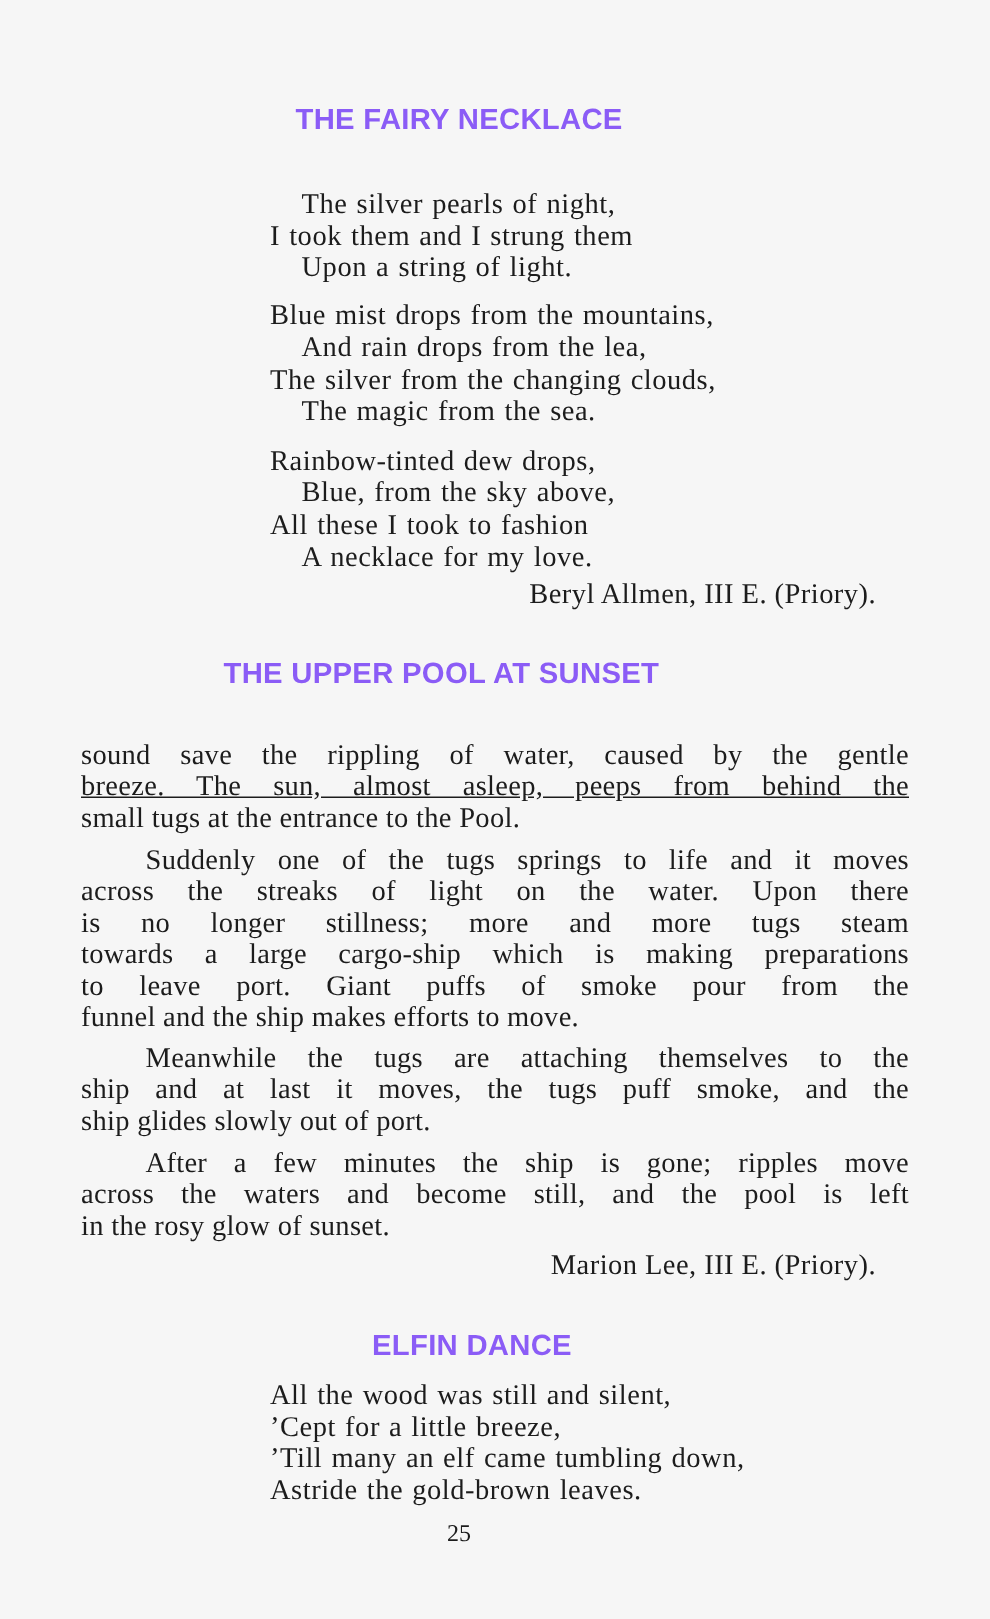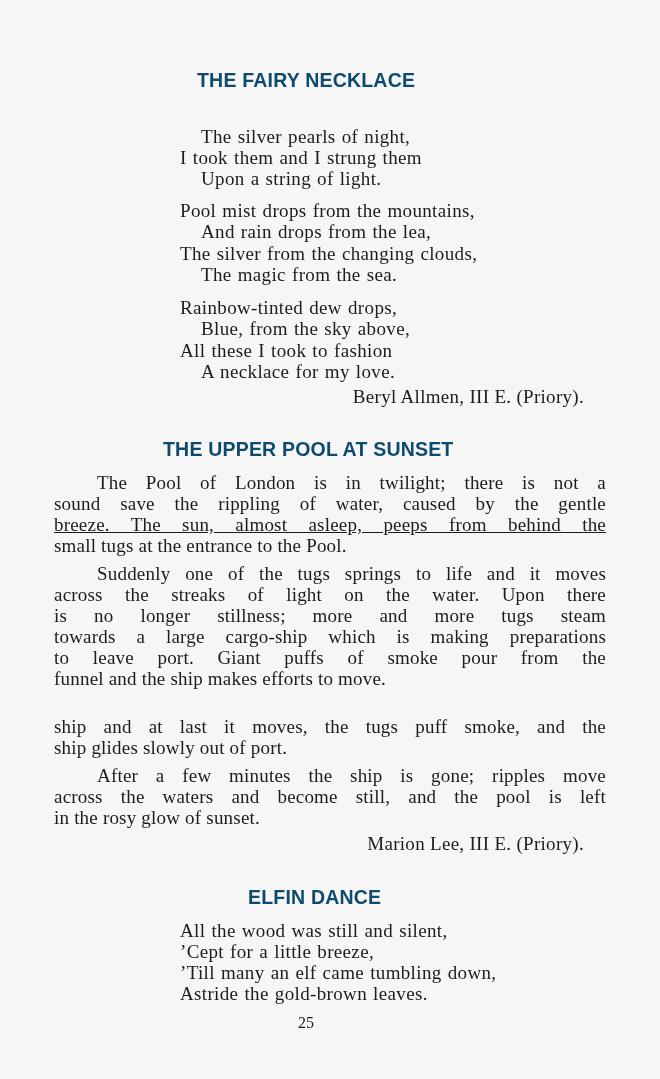--- a/index.html
+++ b/index.html
@@ -20,21 +20,21 @@
       left: 0; top: 0;
       width: 660px;
       height: 1079px;
     }
     .heading {
       position: absolute;
       font-family: "Liberation Sans", "DejaVu Sans", sans-serif;
       font-weight: bold;
       font-size: 19.5px;
       letter-spacing: 0.2px;
-      color: #0c4a6e;
+      color: #8b5cf6;
       white-space: nowrap;
     }
     .line {
       position: absolute;
       font-size: 19px;
       line-height: 22px;
       white-space: nowrap;
       letter-spacing: 0.35px;
       word-spacing: 1px;
     }
@@ -71,46 +71,46 @@
 <body>
 
 <div class="page">
 
   <div class="heading" style="left:197px; top:69px;">THE FAIRY NECKLACE</div>
 
   <div class="line" style="left:201px; top:126px;">The silver pearls of night,</div>
   <div class="line" style="left:180px; top:147px;">I took them and I strung them</div>
   <div class="line" style="left:201px; top:168px;">Upon a string of light.</div>
 
-  <div class="line" style="left:180px; top:200px;">Pool mist drops from the mountains,</div>
+  <div class="line" style="left:180px; top:200px;">Blue mist drops from the mountains,</div>
   <div class="line" style="left:201px; top:221px;">And rain drops from the lea,</div>
   <div class="line" style="left:180px; top:243px;">The silver from the changing clouds,</div>
   <div class="line" style="left:201px; top:264px;">The magic from the sea.</div>
 
   <div class="line" style="left:180px; top:297px;">Rainbow-tinted dew drops,</div>
   <div class="line" style="left:201px; top:318px;">Blue, from the sky above,</div>
   <div class="line" style="left:180px; top:340px;">All these I took to fashion</div>
   <div class="line" style="left:201px; top:361px;">A necklace for my love.</div>
 
   <div class="sig" style="top:386px;">Beryl Allmen, III E. (Priory).</div>
 
-  <div class="heading" style="left:163px; top:438px;">THE UPPER POOL AT SUNSET</div>
+  <div class="heading" style="left:149px; top:438px;">THE UPPER POOL AT SUNSET</div>
 
-  <div class="para-line" style="top:473px; left:97px; width:509px;">The Pool of London is in twilight; there is not a</div>
   <div class="para-line" style="top:494px;">sound save the rippling of water, caused by the gentle</div>
   <div class="para-line" style="top:515px;text-decoration:underline;">breeze. The sun, almost asleep, peeps from behind the</div>
   <div class="para-line last" style="top:536px;">small tugs at the entrance to the Pool.</div>
 
   <div class="para-line" style="top:564px; left:97px; width:509px;">Suddenly one of the tugs springs to life and it moves</div>
   <div class="para-line" style="top:585px;">across the streaks of light on the water.  Upon there</div>
   <div class="para-line" style="top:606px;">is no longer stillness; more and more tugs steam</div>
   <div class="para-line" style="top:627px;">towards a large cargo-ship which is making preparations</div>
   <div class="para-line" style="top:648px;">to leave port.  Giant puffs of smoke pour from the</div>
   <div class="para-line last" style="top:669px;">funnel and the ship makes efforts to move.</div>
 
+  <div class="para-line" style="top:696px; left:97px; width:509px;">Meanwhile the tugs are attaching themselves to the</div>
   <div class="para-line last" style="top:738px;">ship glides slowly out of port.</div>
   <div class="para-line" style="top:717px;">ship and at last it moves, the tugs puff smoke, and the</div>
 
   <div class="para-line" style="top:766px; left:97px; width:509px;">After a few minutes the ship is gone; ripples move</div>
   <div class="para-line" style="top:787px;">across the waters and become still, and the pool is left</div>
   <div class="para-line last" style="top:808px;">in the rosy glow of sunset.</div>
 
   <div class="sig" style="top:833px; right:76px;">Marion Lee, III E. (Priory).</div>
 
   <div class="heading" style="left:248px; top:886px;">ELFIN DANCE</div>

